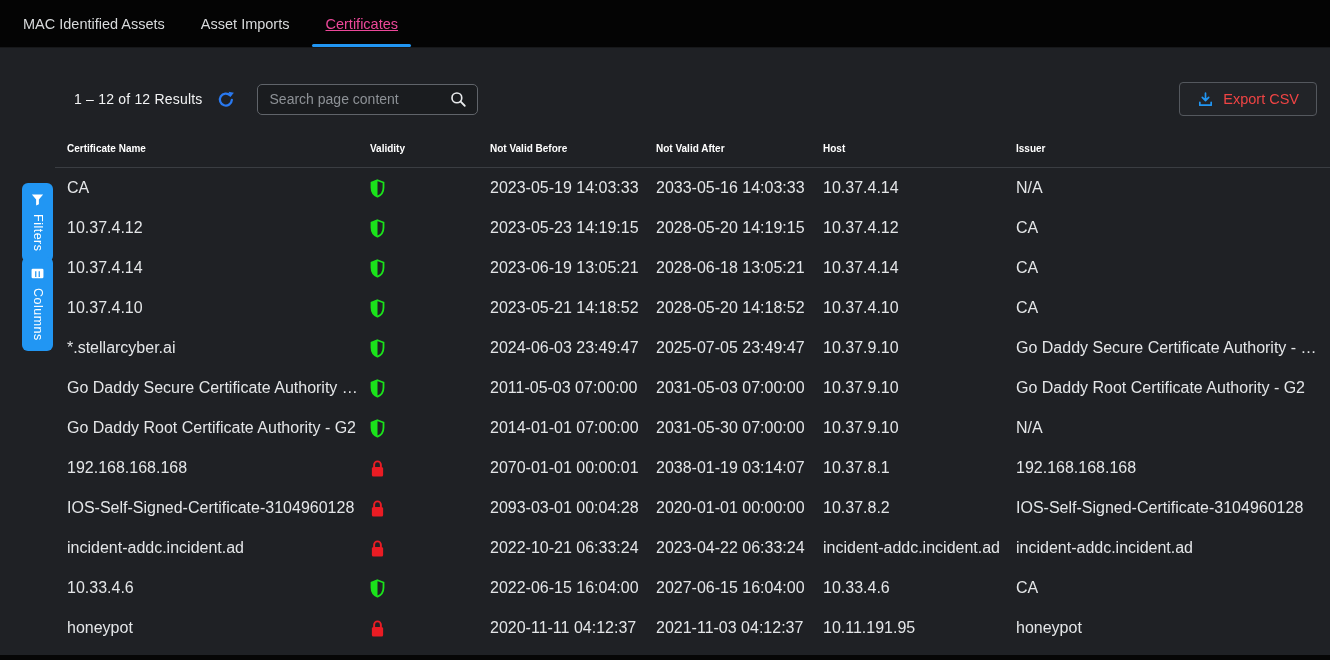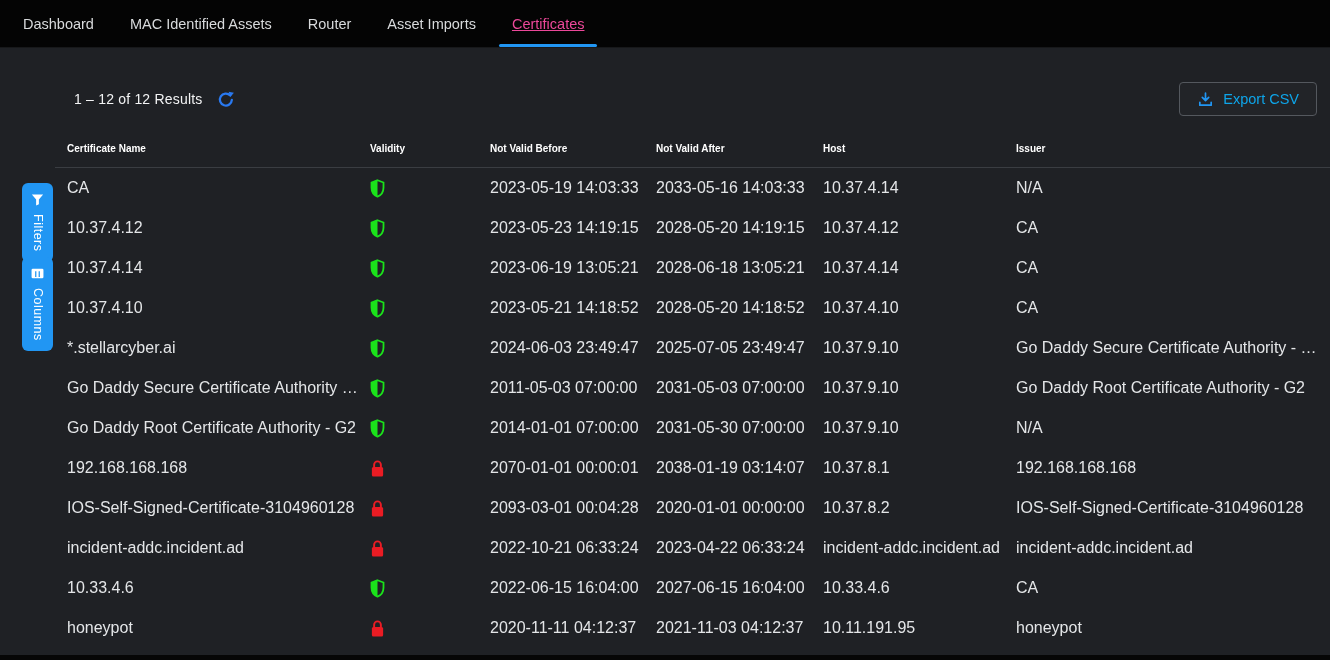--- a/index.html
+++ b/index.html
@@ -86,21 +86,21 @@
     font-family: "Liberation Sans", sans-serif;
     min-width: 0;
   }
   .search-wrap input::placeholder { color: #8d9196; }
   .export-btn {
     margin-left: auto;
     height: 34px;
     border: 1px solid #54585e;
     border-radius: 4px;
     background: #222428;
-    color: #0ea5e9;
+    color: #ef4444;
     font-size: 14.5px;
     font-family: "Liberation Sans", sans-serif;
     display: flex;
     align-items: center;
     gap: 9px;
     padding: 0 17px;
     cursor: pointer;
   }
 
   
@@ -147,39 +147,46 @@
   .trow { height: 40px; font-size: 16px; color: #e4e6e8; }
   .cell { overflow: hidden; white-space: nowrap; text-overflow: ellipsis; padding-right: 12px; }
   .vcell { display: flex; align-items: center; }
 
   .icon-svg { display: block; }
 </style>
 </head>
 <body>
 
 <nav class="tabbar">
-  <div class="tab">Dashboard</div>
     <div class="tab">MAC Identified Assets</div>
-    <div class="tab">Router</div>
     <div class="tab">Asset Imports</div>
     <div class="tab active">Certificates</div>
 </nav>
 
 <div class="content">
 
   <div class="toolbar">
     <span class="results">1 – 12 of 12 Results</span>
     <button class="refresh-btn">
       <span>
         <svg class="icon-svg" width="18" height="18" viewBox="0 0 24 24">
           <path d="M19.8 13.2 A8 8 0 1 1 17.6 7.2" fill="none" stroke="#2979f0" stroke-width="3" stroke-linecap="round"></path>
           <polygon points="15.5,2.2 22.5,3.6 17.8,9.2" fill="#2979f0"></polygon>
         </svg>
       </span>
     </button>
+    <div class="search-wrap">
+      <input type="text" placeholder="Search page content" style="">
+      <span>
+        <svg class="icon-svg" width="18" height="18" viewBox="0 0 24 24">
+          <circle cx="10.5" cy="10.5" r="6.5" fill="none" stroke="#e8eaec" stroke-width="2.2"></circle>
+          <line x1="15.3" y1="15.3" x2="21" y2="21" stroke="#e8eaec" stroke-width="2.4" stroke-linecap="round"></line>
+        </svg>
+      </span>
+    </div>
     <button class="export-btn">
       <span>
         <svg class="icon-svg" width="17" height="17" viewBox="0 0 24 24">
           <path d="M12 3 V13 M7.5 9 L12 13.5 L16.5 9" fill="none" stroke="#2196f3" stroke-width="2.4" stroke-linecap="round" stroke-linejoin="round"></path>
           <path d="M4 16 V20 H20 V16" fill="none" stroke="#2196f3" stroke-width="2.4" stroke-linecap="round" stroke-linejoin="round"></path>
         </svg>
       </span>
       <span>Export CSV</span>
     </button>
   </div>

